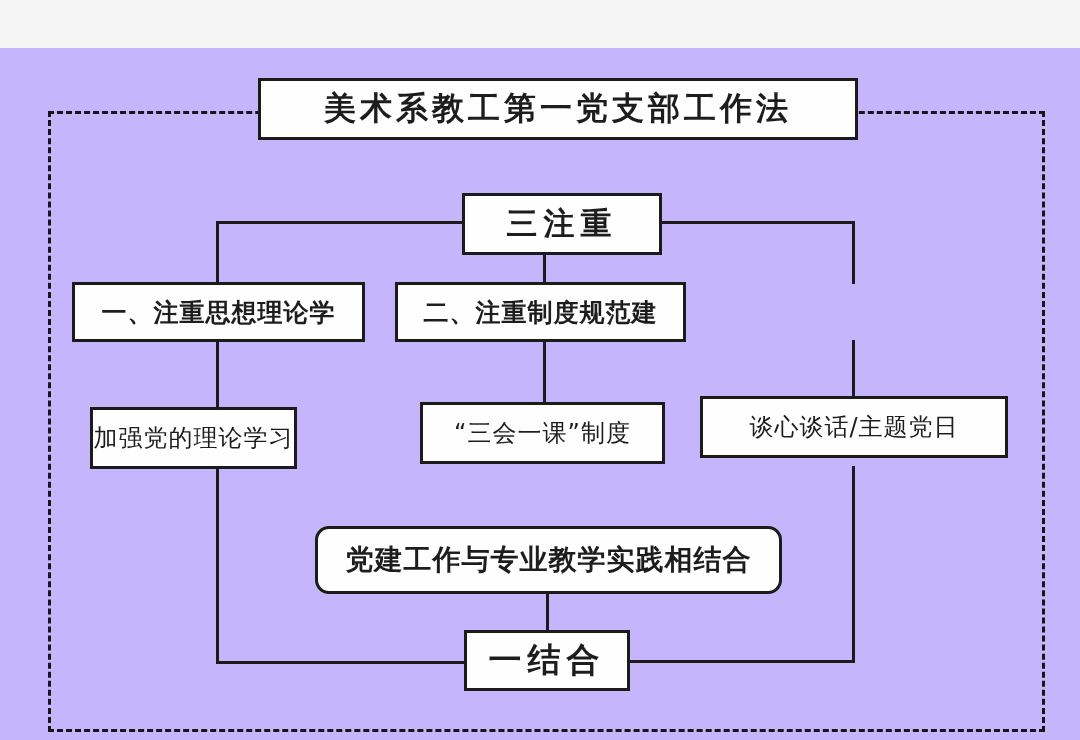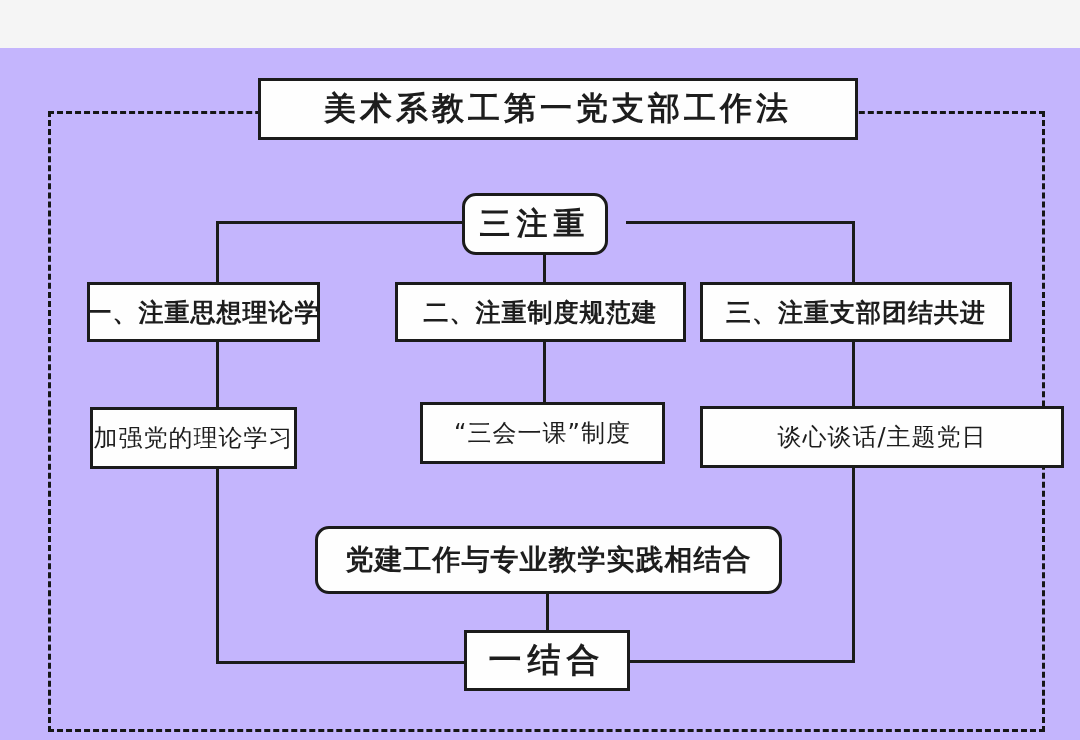--- a/index.html
+++ b/index.html
@@ -39,35 +39,35 @@
     box-sizing: border-box;
     z-index: 3;
     white-space: nowrap;
   }
   .title-box {
     left: 258px; top: 30px; width: 600px; height: 62px;
     font-size: 32px; font-weight: bold; letter-spacing: 4px;
     z-index: 4;
   }
   .hub-top {
-    left: 462px; top: 145px; width: 146px; height: 62px;
-    font-size: 31px; font-weight: bold; letter-spacing: 6px; border-radius: 14px;
+    left: 462px; top: 145px; width: 200px; height: 62px;
+    font-size: 31px; font-weight: bold; letter-spacing: 6px;
   }
   .hub-bottom {
     left: 464px; top: 582px; width: 166px; height: 61px;
     font-size: 33px; font-weight: bold; letter-spacing: 6px;
   }
   .emph { font-size: 25px; font-weight: bold; letter-spacing: 1px; height: 60px; top: 234px; }
-  .emph-1 { left: 87px;  width: 233px; }
+  .emph-1 { left: 72px;  width: 293px; }
   .emph-2 { left: 395px; width: 291px; }
   .emph-3 { left: 700px; width: 312px; }
   .detail { font-size: 24px; font-weight: normal; letter-spacing: 1px; height: 62px; }
   .detail-1 { left: 90px;  top: 359px; width: 207px; }
   .detail-2 { left: 420px; top: 354px; width: 245px; }
-  .detail-3 { left: 700px; top: 358px; width: 364px; }
+  .detail-3 { left: 700px; top: 348px; width: 308px; }
   .combine-box {
     left: 315px; top: 478px; width: 467px; height: 68px;
     font-size: 28px; font-weight: bold; letter-spacing: 1px; border-radius: 14px;
   }
   
   .line {
     position: absolute;
     background: #1b1b1b;
     z-index: 2;
   }
@@ -115,23 +115,20 @@
   <div class="node hub-top">
     <span>三注重</span>
   </div>
 
   <div class="node emph emph-1">
     <span>一、注重思想理论学</span>
   </div>
   <div class="node emph emph-2">
     <span>二、注重制度规范建</span>
   </div>
-  <div class="node emph emph-3">
-    <span>三、注重支部团结共进</span>
-  </div>
 
   <div class="node detail detail-1">
     <span>加强党的理论学习</span>
   </div>
   <div class="node detail detail-2">
     <span>“三会一课”制度</span>
   </div>
   <div class="node detail detail-3">
     <span>谈心谈话/主题党日</span>
   </div>

